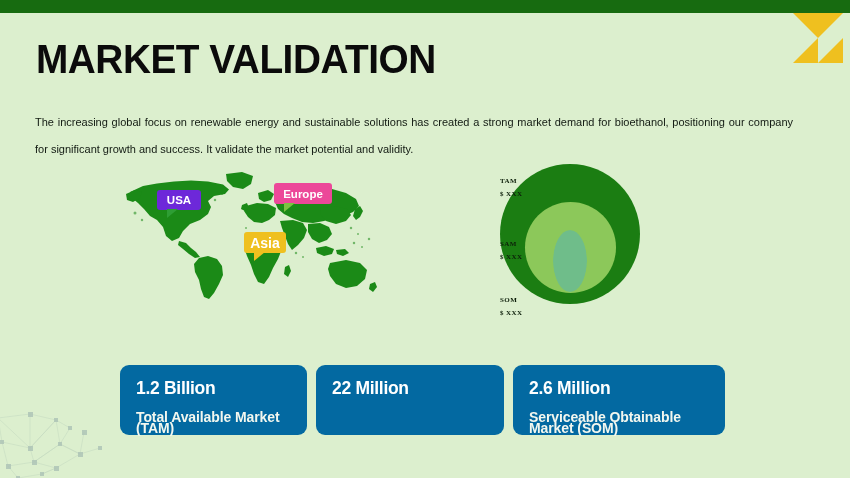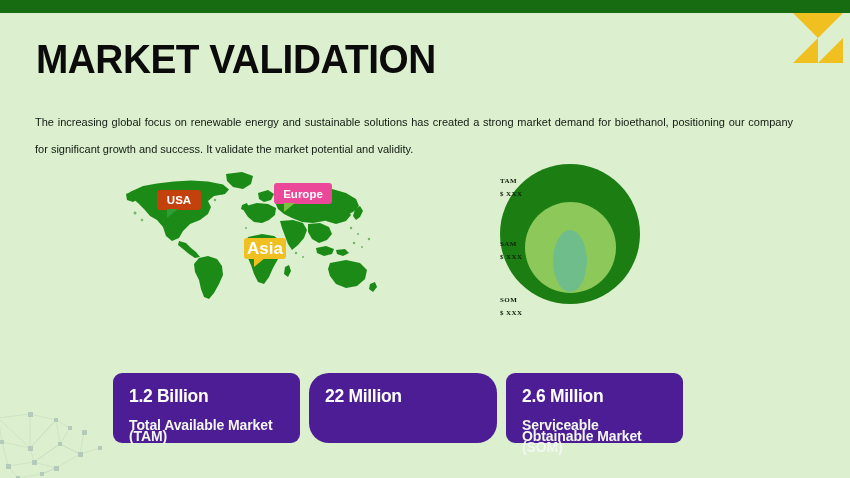--- a/index.html
+++ b/index.html
@@ -54,25 +54,25 @@
     width:0;height:0;
     border-left:0 solid transparent;
     border-right:11px solid transparent;
     border-top:9px solid inherit;
   }
   .bubble .tail{
     position:absolute;left:10px;bottom:-8px;width:0;height:0;
     border-right:11px solid transparent;
     border-top:9px solid #2e9e34;
   }
-  .bub-usa{left:157px;top:190px;width:44px;height:20px;background:#c2410c;font-size:11.5px;}
+  .bub-usa{left:157px;top:190px;width:44px;height:20px;background:#6d28d9;font-size:11.5px;}
   .bub-usa .tail{border-top-color:#2e9e34;}
   .bub-eu{left:274px;top:183px;width:58px;height:21px;background:#ec4899;font-size:11.5px;}
   .bub-eu .tail{border-top-color:#7cc242;}
-  .bub-asia{left:244px;top:238px;width:42px;height:21px;background:#efc01f;font-size:17px;}
+  .bub-asia{left:244px;top:232px;width:42px;height:21px;background:#efc01f;font-size:14px;}
   .bub-asia .tail{border-top-color:#efc01f;}
 
   
   .circles{position:absolute;left:500px;top:164px;width:140px;height:140px;}
   .c-tam{position:absolute;left:0;top:0;width:140px;height:140px;border-radius:50%;background:#1b7d12;}
   .c-sam{position:absolute;left:25px;top:38px;width:91px;height:91px;border-radius:50%;background:#8cc85a;}
   .c-som{position:absolute;left:53px;top:66px;width:34px;height:62px;background:#6fbd8a;
           border-radius:50% 50% 50% 50% / 50% 50% 50% 50%;
           clip-path:ellipse(50% 50% at 50% 50%);}
   .clabel{
@@ -82,27 +82,27 @@
   }
   .clabel .ln1{display:block;font-size:7px;letter-spacing:0.4px;}
   .clabel .ln2{display:block;font-size:7px;letter-spacing:0.4px;margin-top:2px;}
   .lab-tam{top:12px;color:#0d1f0a;}
   .lab-sam{top:47px;color:#0d1f0a;margin-top:28px;}
   .lab-som{top:83px;color:#0d1f0a;margin-top:48px;}
 
   
   .cards{position:absolute;left:113px;top:357px;width:570px;height:70px;}
   .card{
-    position:absolute;top:16px;height:70px;
-    background:#4c1d95;border-radius:9px;
-    box-sizing:border-box;padding:14px 16px 0 16px;color:#ffffff;
+    position:absolute;top:8px;height:70px;
+    background:#0369a1;border-radius:9px;
+    box-sizing:border-box;padding:14px 16px 0 16px;color:#ffffff;margin-left:7px;
   }
   .card-1{left:0;width:187px;}
-  .card-2{left:196px;width:188px;border-radius:20px;}
-  .card-3{left:393px;width:177px;}
+  .card-2{left:196px;width:188px;}
+  .card-3{left:393px;width:212px;}
   .card .big{
     font-weight:bold;font-size:17.5px;line-height:19px;letter-spacing:-0.3px;color:#ffffff;
   }
   .card .sub{
     margin-top:14px;font-size:14px;font-weight:bold;line-height:11px;color:#f2f7ef;
     letter-spacing:-0.1px;
   }
 
   
   .network{position:absolute;left:-6px;top:408px;width:130px;height:76px;opacity:.42;}

